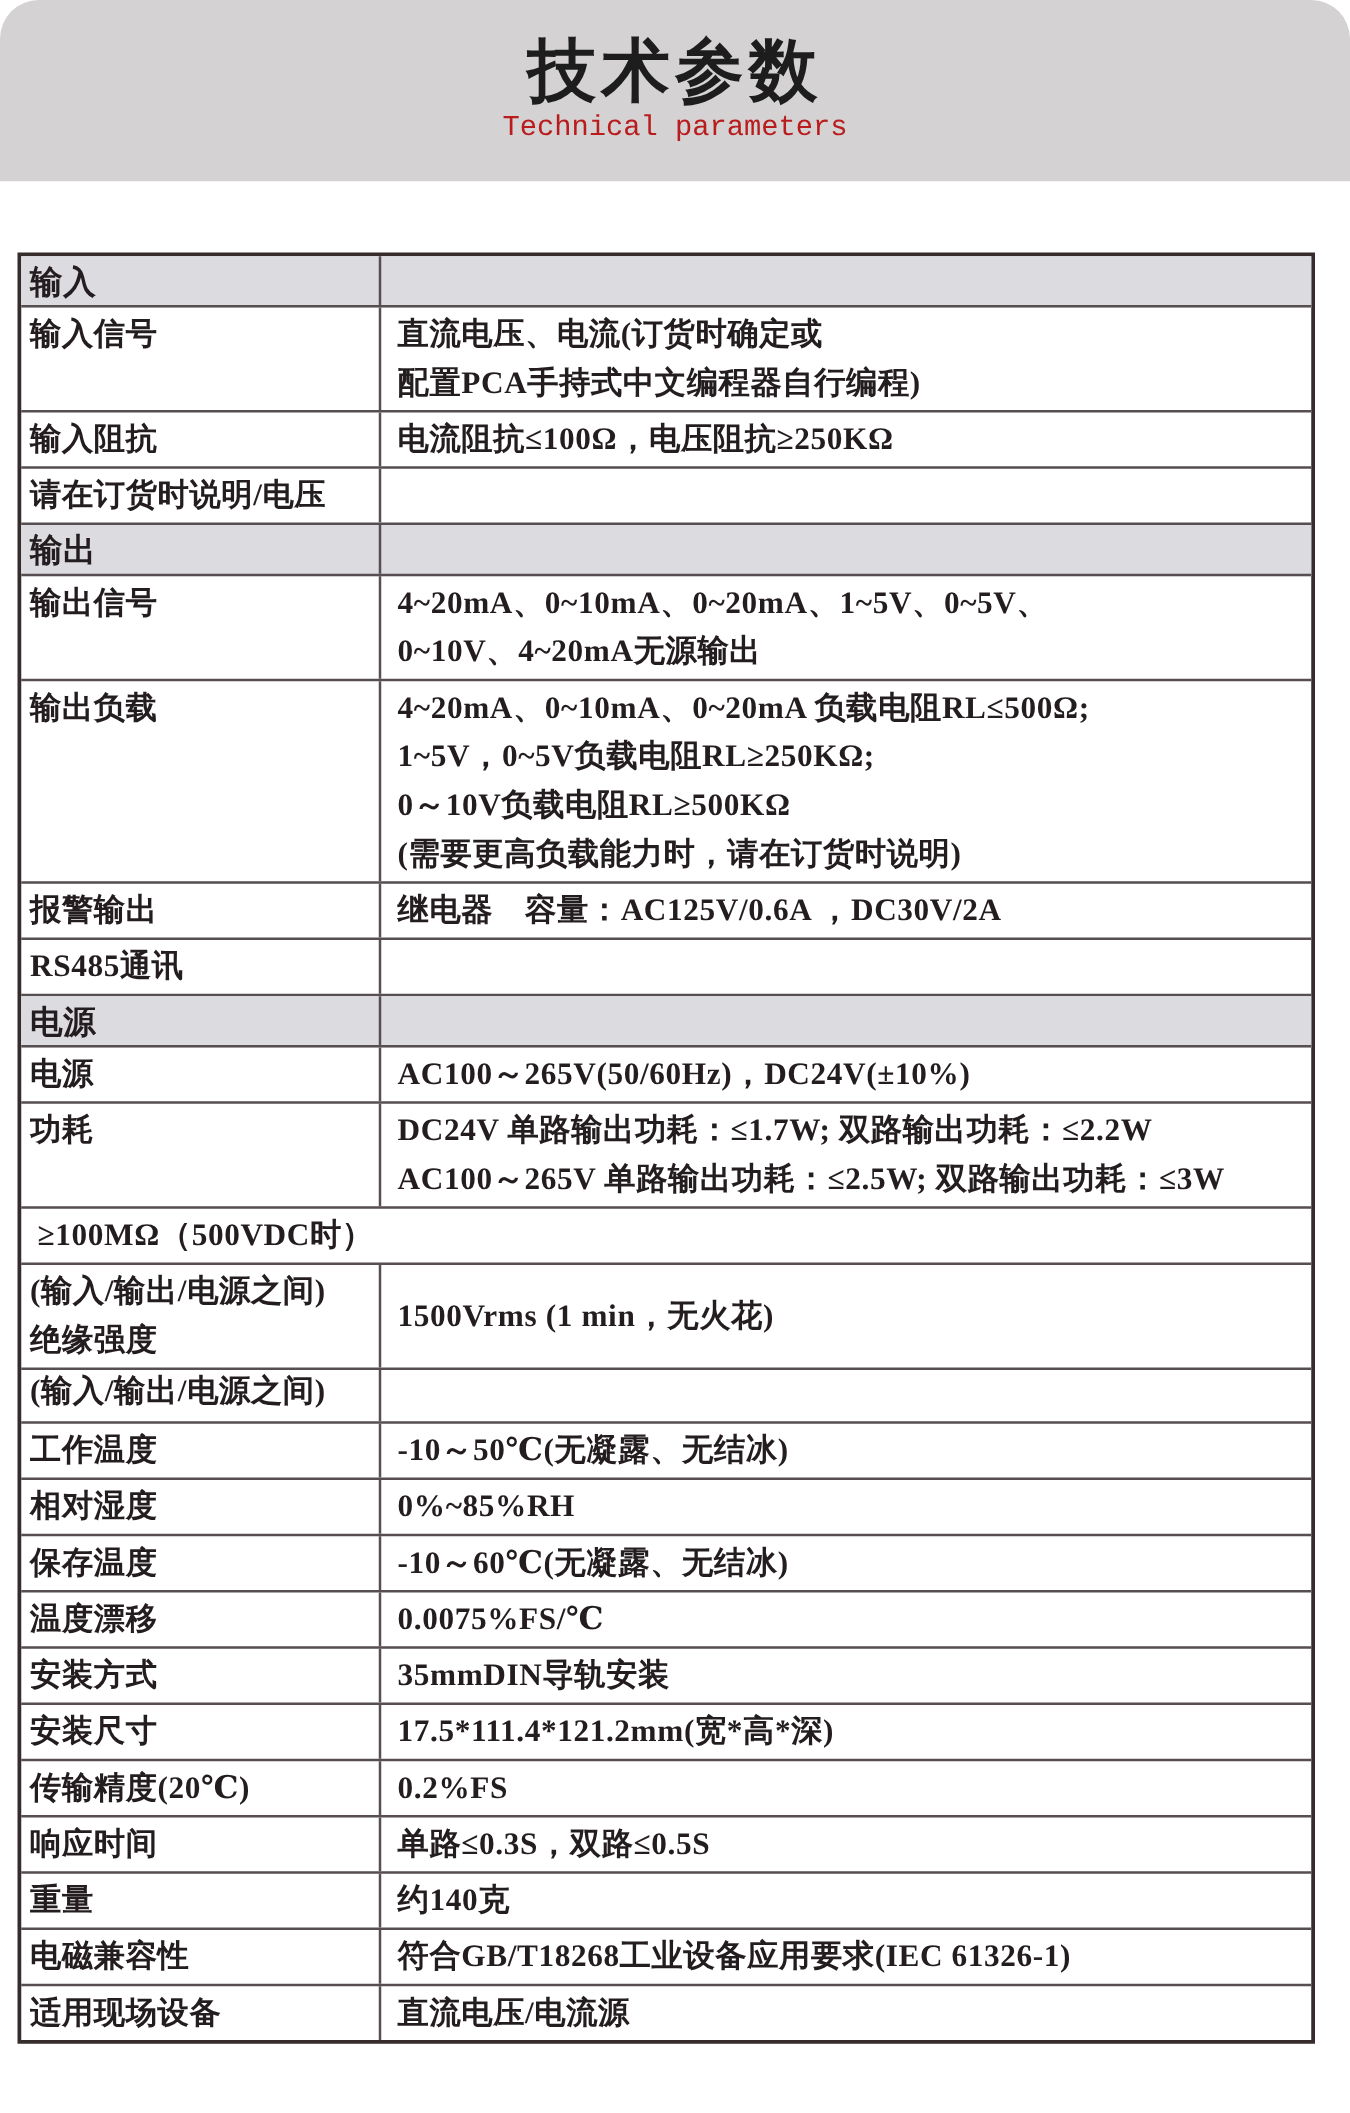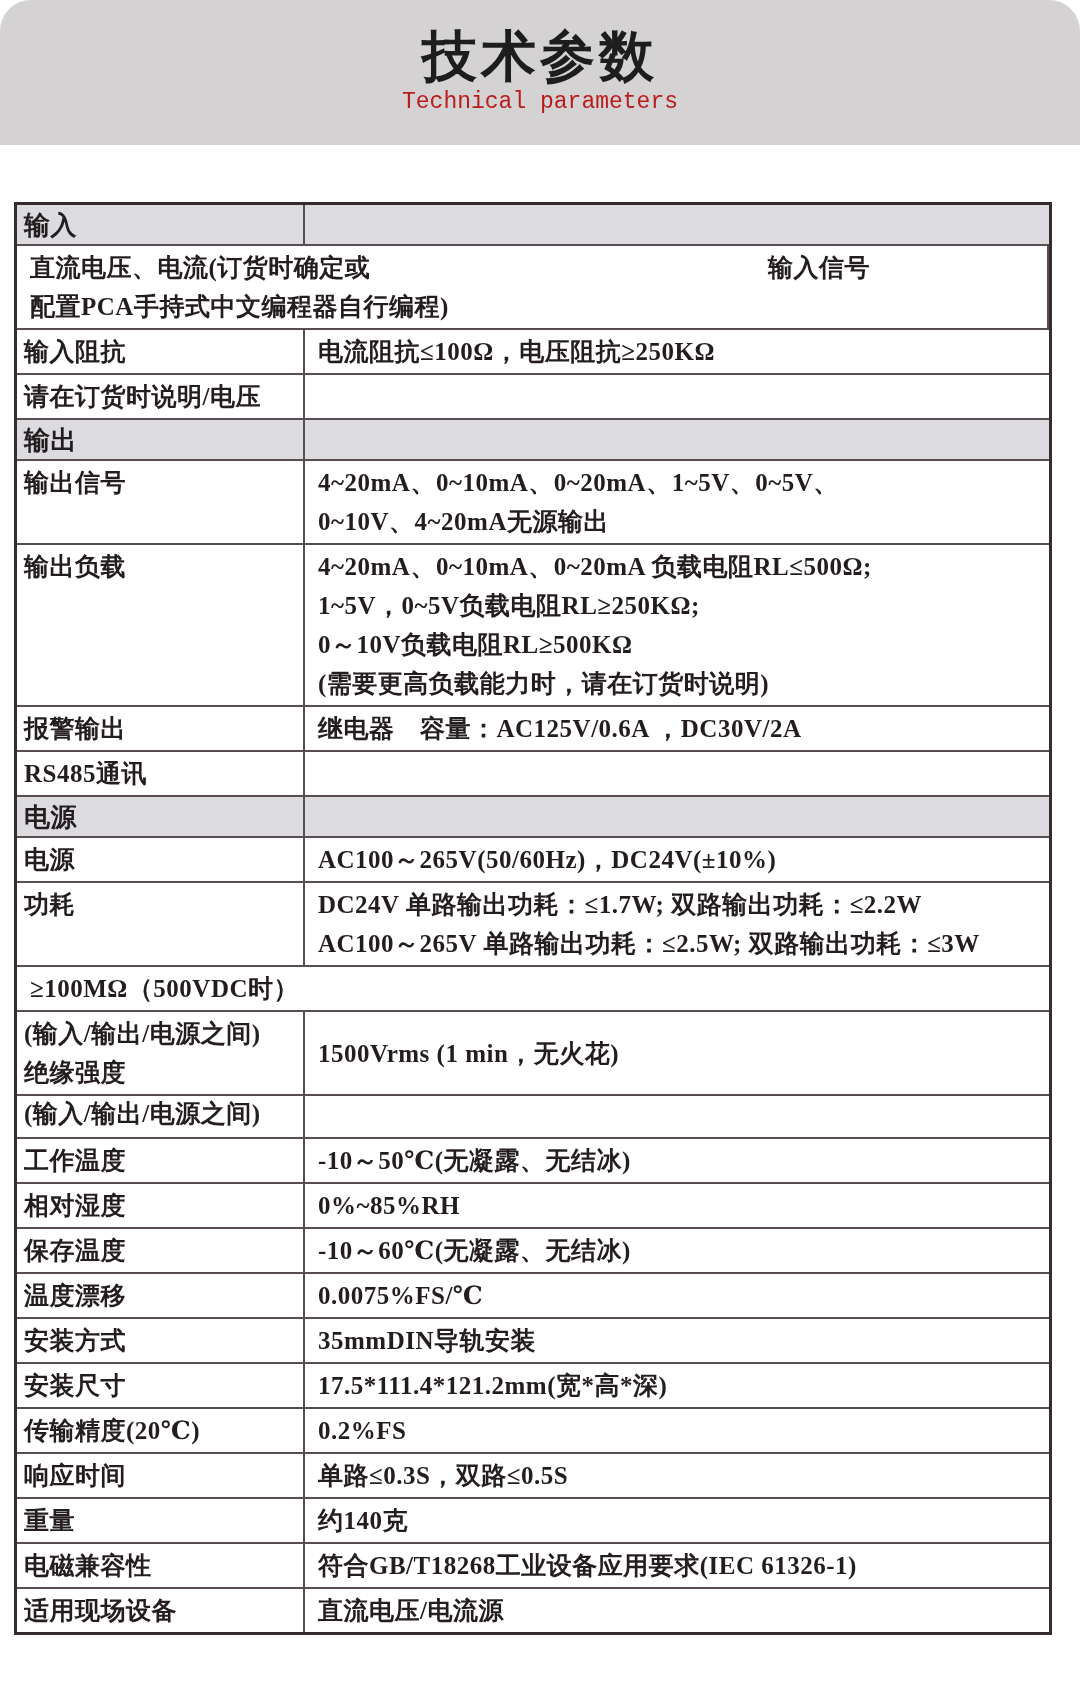--- a/index.html
+++ b/index.html
@@ -91,26 +91,26 @@
   </header>
 
   <div class="spec-table" id="spec-table">
       <div class="row section-row">
         <div class="cell label-cell">
           <div class="line">输入</div>
         </div>
         <div class="cell value-cell"></div>
       </div>
       <div class="row data-row">
+        <div class="cell label-cell">
+          <div class="line">输入信号</div>
+        </div>
         <div class="cell value-cell">
           <div class="line">直流电压、电流(订货时确定或</div>
           <div class="line">配置PCA手持式中文编程器自行编程)</div>
-        </div>
-        <div class="cell label-cell">
-          <div class="line">输入信号</div>
         </div>
       </div>
       <div class="row data-row">
         <div class="cell label-cell">
           <div class="line">输入阻抗</div>
         </div>
         <div class="cell value-cell">
           <div class="line">电流阻抗≤100Ω，电压阻抗≥250KΩ</div>
         </div>
       </div>

